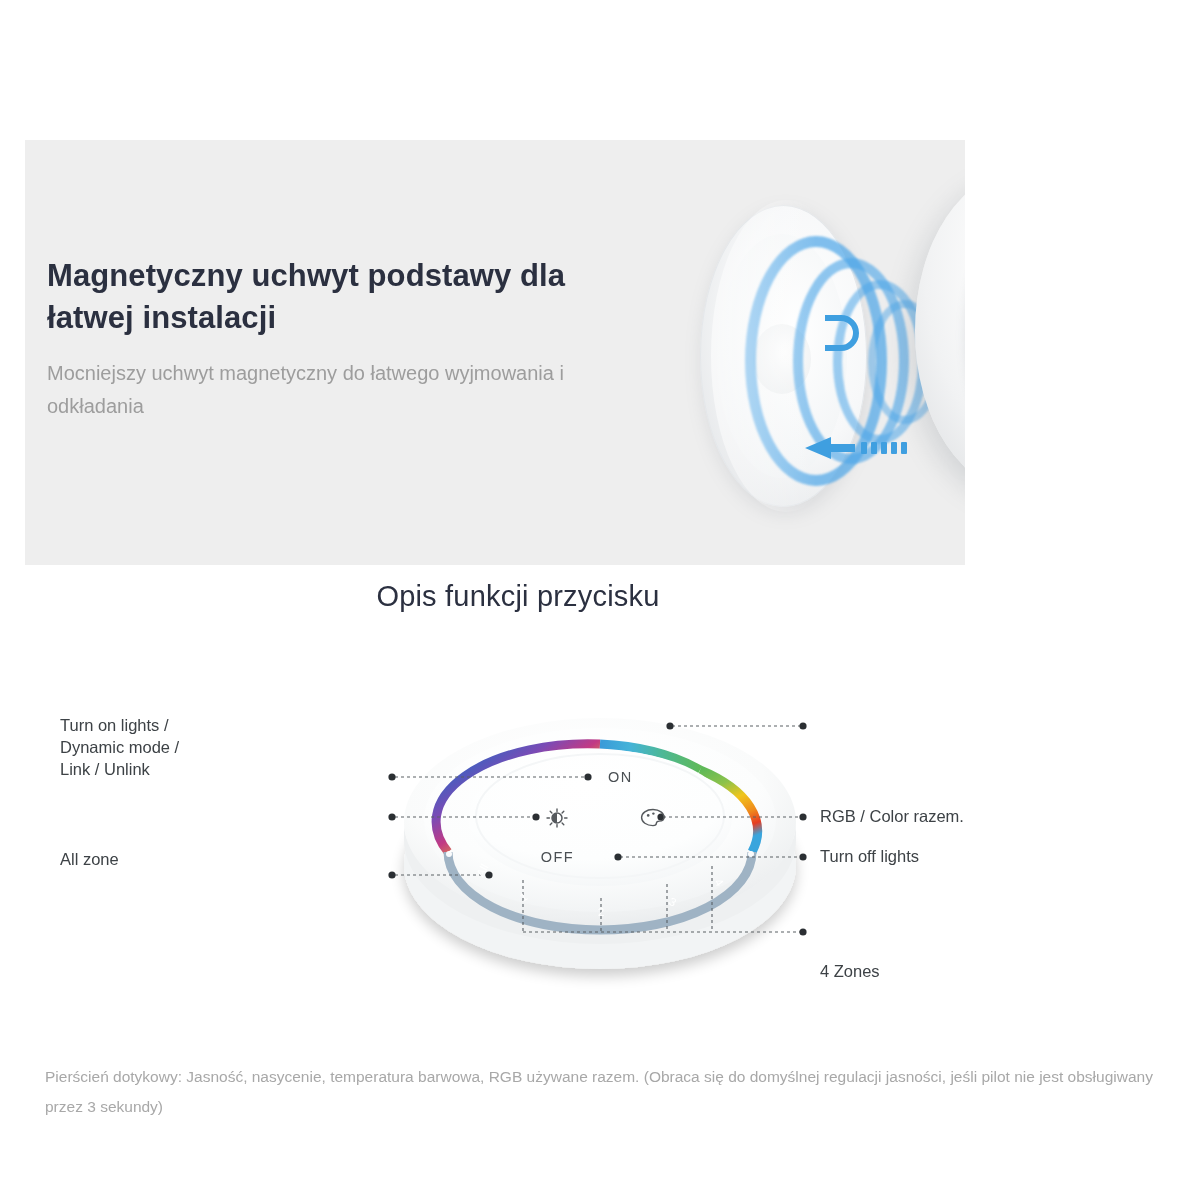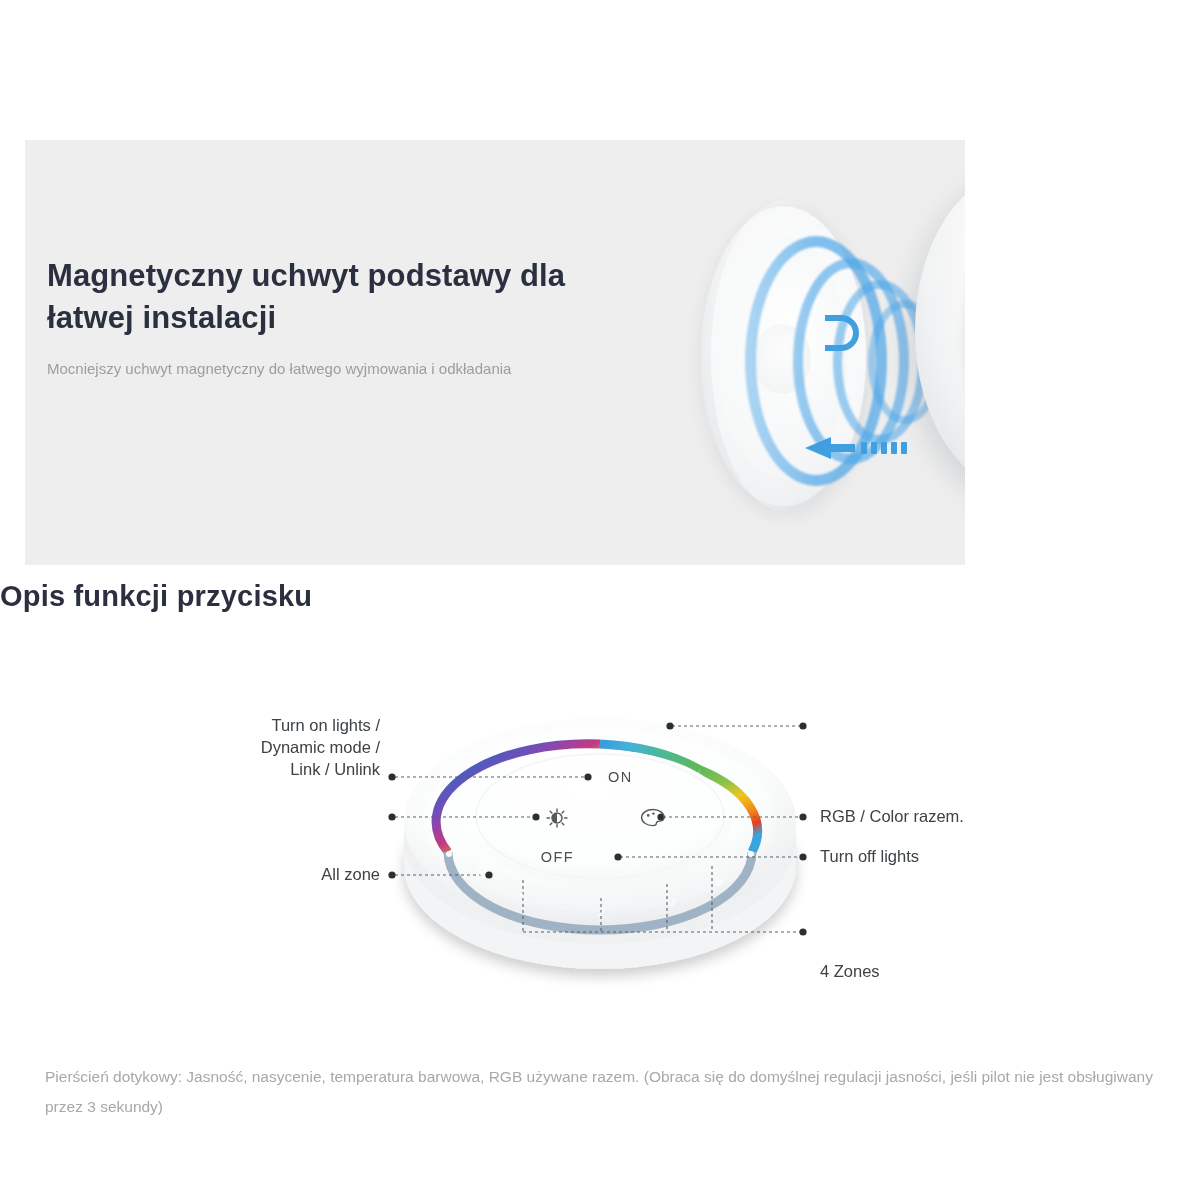--- a/index.html
+++ b/index.html
@@ -35,21 +35,21 @@
   #hero-title {
     font-size: 31px;
     font-weight: 600;
     line-height: 1.36;
     color: #2b3040;
     letter-spacing: 0.1px;
     margin: 0;
   }
   #hero-subtitle {
     margin: 18px 0 0 0;
-    font-size: 15px;
+    font-size: 20px;
     line-height: 1.65;
     color: #9d9d9d;
     font-weight: 400;
     max-width: 540px;
   }
 
   
   #hero-art {
     position: absolute;
     left: 600px;
@@ -174,22 +174,23 @@
     transform-origin: center;
     user-select: none;
   }
 
   
   #section-title {
     position: absolute;
     left: 0;
     top: 580px;
     width: 1036px;
+    text-align: center;
     font-size: 29px;
-    font-weight: 700;
+    font-weight: 400;
     color: #2b3040;
     letter-spacing: 0.2px;
   }
 
   
   #diagram {
     position: absolute;
     left: 0;
     top: 660px;
     width: 1200px;
@@ -202,21 +203,21 @@
   }
   .cal-label {
     position: absolute;
     font-size: 16.5px;
     color: #3d4246;
     line-height: 1.32;
     white-space: pre-line;
     font-family: "Liberation Sans", sans-serif;
   }
   .cal-label.right { text-align: left; }
-  .cal-label.left  { text-align: right; }
+  .cal-label.left  { }
 
   
   #footer-caption {
     position: absolute;
     left: 50%;
     transform: translateX(-50%);
     top: 1062px;
     width: 1110px;
     text-align: left;
     font-size: 15.5px;
@@ -481,20 +482,20 @@
     <text x="483" y="218" font-family="Liberation Sans, sans-serif" font-size="11.5" fill="#ffffff" transform="rotate(-62,483,218)">All</text>
     <text x="523" y="242" font-family="Liberation Sans, sans-serif" font-size="11.5" fill="#ffffff" transform="rotate(-32,523,242)">1</text>
     <text x="598" y="256" font-family="Liberation Sans, sans-serif" font-size="11.5" fill="#ffffff" transform="rotate(-2,598,256)">2</text>
     <text x="668" y="244" font-family="Liberation Sans, sans-serif" font-size="11.5" fill="#ffffff" transform="rotate(28,668,244)">3</text>
     <text x="714" y="222" font-family="Liberation Sans, sans-serif" font-size="11.5" fill="#ffffff" transform="rotate(56,714,222)">4</text>
   </svg>
 
   <div class="cal-label left" style="left:60px; top:55px; width:320px;">Turn on lights /
 Dynamic mode /
 Link / Unlink</div>
-  <div class="cal-label left" style="left:60px; top:204px; width:320px;">All zone</div>
+  <div class="cal-label left" style="left:60px; top:189px; width:320px;">All zone</div>
 
   <div class="cal-label right" style="left:820px; top:146px; width:300px;">RGB / Color razem.</div>
   <div class="cal-label right" style="left:820px; top:186px; width:300px;">Turn off lights</div>
   <div class="cal-label right" style="left:820px; top:257px; width:300px;margin-top:44px;">4 Zones</div>
 </div>
 
 <div id="footer-caption">Pierścień dotykowy: Jasność, nasycenie, temperatura barwowa, RGB używane razem. (Obraca się do domyślnej regulacji jasności, jeśli pilot nie jest obsługiwany przez 3 sekundy)</div>
 
 </body></html>

